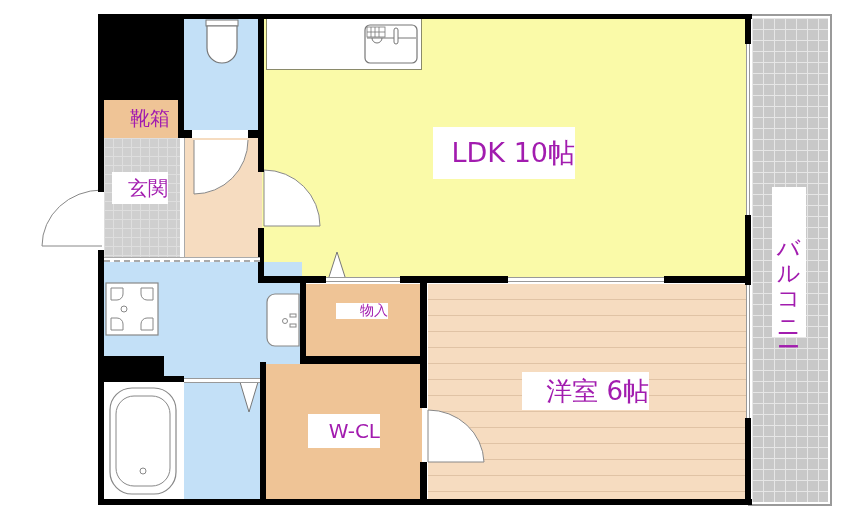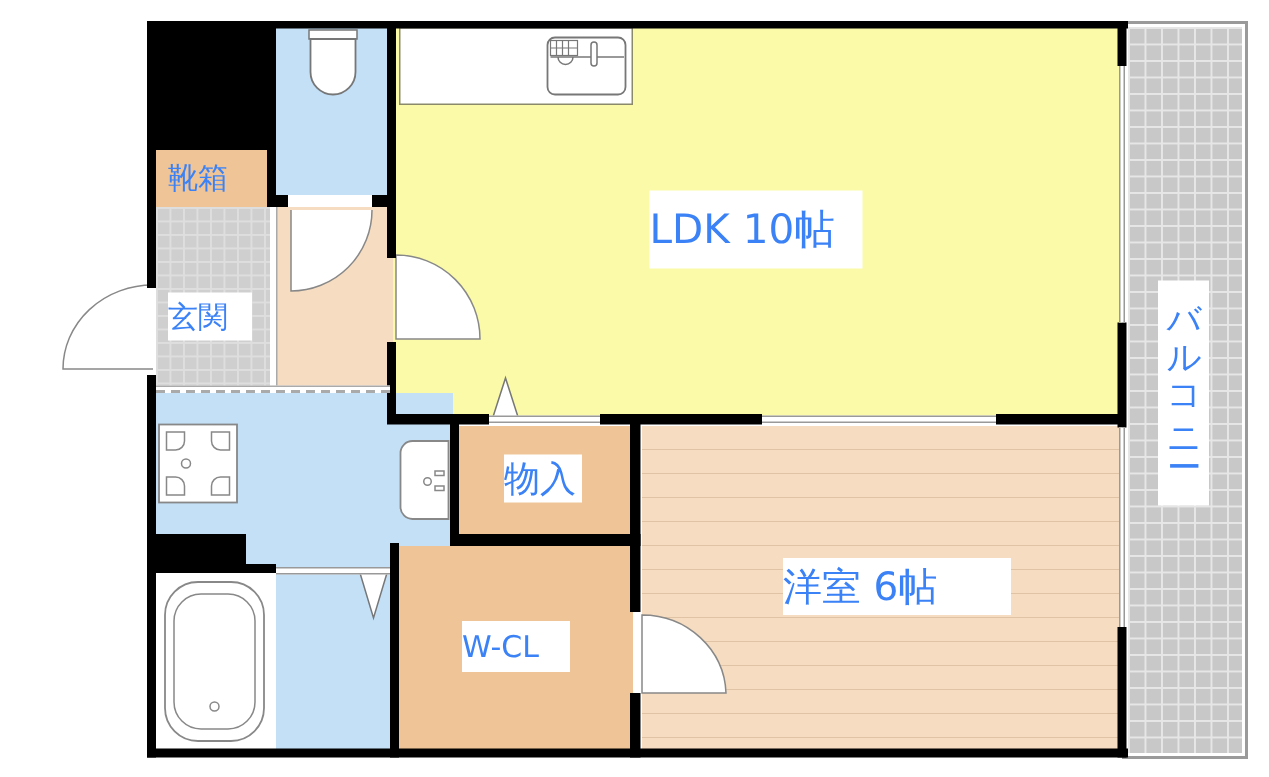--- a/index.html
+++ b/index.html
@@ -1,19 +1,19 @@
 <!DOCTYPE html>
 <html><head>
 <meta charset="utf-8">
 <style>
   html,body{margin:0;padding:0;background:#fff;}
   body{width:846px;height:518px;position:relative;overflow:hidden;font-family:"DejaVu Sans","Liberation Sans",sans-serif;}
   .abs{position:absolute;box-sizing:border-box;}
   .wall{background:#000;}
-  .label{position:absolute;background:#fff;color:#3b82f6;white-space:nowrap;display:flex;align-items:center;justify-content:flex-start;}
+  .label{position:absolute;background:#fff;color:#a21caf;white-space:nowrap;display:flex;align-items:center;justify-content:flex-end;}
   .tile-gray{background-color:#c8c8c8;background-image:linear-gradient(#e6e6e6 1px,transparent 1px),linear-gradient(90deg,#e6e6e6 1px,transparent 1px);background-size:11px 11px;}
   .tile-genkan{background-color:#cfcfcf;background-image:linear-gradient(#dedede 1px,transparent 1px),linear-gradient(90deg,#dedede 1px,transparent 1px);background-size:9px 9px;}
   .flooring{background-color:#f6dcc0;background-image:repeating-linear-gradient(#f6dcc0 0px,#f6dcc0 15px,#e0c3a5 15px,#e0c3a5 16px);}
   svg{position:absolute;overflow:visible;}
 </style>
 </head>
 <body>
 
 <div class="abs" style="left:748px;top:14px;width:84px;height:492px;border:2px solid #9a9a9a;background:#fff;"></div>
 <div class="abs tile-gray" style="left:752px;top:18px;width:76px;height:484px;"></div>
@@ -45,21 +45,21 @@
   <rect x="3" y="0" width="32" height="6" fill="#fff" stroke="#777"></rect>
   <path d="M4 6 H34 V28 A15 15 0 0 1 4 28 Z" fill="#fff" stroke="#777" stroke-width="1.2"></path>
 </svg>
 
 <div class="abs" style="left:104px;top:100px;width:76px;height:38px;background:#efc496;"></div>
 <div class="label" style="left:112px;top:103px;width:58px;height:30px;background:transparent;font-size:20px;">
   <span>靴箱</span>
 </div>
 
 <div class="abs tile-genkan" style="left:104px;top:138px;width:76px;height:120px;"></div>
-<div class="label" style="left:112px;top:195px;width:56px;height:32px;font-size:20px;">
+<div class="label" style="left:112px;top:172px;width:56px;height:32px;font-size:20px;">
   <span>玄関</span>
 </div>
 
 <svg style="left:40px;top:190px;" width="64" height="60">
   <path d="M62 56 H2 A60 56 0 0 1 62 0" fill="#fff" stroke="#888" stroke-width="1"></path>
 </svg>
 
 <div class="abs" style="left:184px;top:138px;width:78px;height:120px;background:#f6dcc0;border-left:1px solid #aaa;"></div>
 <svg style="left:192px;top:140px;" width="60" height="56">
   <path d="M2 0 V54 A54 54 0 0 0 56 0" fill="#fff" stroke="#888" stroke-width="1"></path>
@@ -88,34 +88,34 @@
   <rect x="2" y="2" width="66" height="106" rx="22" fill="#fff" stroke="#888" stroke-width="1.2"></rect>
   <rect x="8" y="10" width="54" height="90" rx="18" fill="#fff" stroke="#888" stroke-width="1"></rect>
   <circle cx="35" cy="85" r="3" fill="none" stroke="#888"></circle>
 </svg>
 <div class="abs" style="left:184px;top:382px;width:76px;height:118px;background:#c3e0f7;"></div>
 <svg style="left:238px;top:380px;" width="22" height="36">
   <path d="M2 2 L20 2 L11 32 Z" fill="#fff" stroke="#777"></path>
 </svg>
 
 <div class="abs" style="left:306px;top:284px;width:116px;height:72px;background:#efc496;"></div>
-<div class="label" style="left:336px;top:303px;width:52px;height:32px;font-size:24px;">
+<div class="label" style="left:336px;top:303px;width:52px;height:16px;font-size:14px;">
   <span>物入</span>
 </div>
 <svg style="left:326px;top:248px;" width="22" height="34">
   <path d="M2 32 L11 4 L20 32 Z" fill="#fff" stroke="#777"></path>
 </svg>
 
 <div class="abs" style="left:266px;top:364px;width:156px;height:136px;background:#efc496;"></div>
 <div class="label" style="left:308px;top:414px;width:72px;height:34px;font-size:20px;">
   <span>W-CL</span>
 </div>
 
 <div class="abs flooring" style="left:428px;top:284px;width:320px;height:216px;"></div>
-<div class="label" style="left:522px;top:372px;width:152px;height:38px;font-size:26px;">
+<div class="label" style="left:522px;top:372px;width:104px;height:38px;font-size:26px;padding-left:23px;">
   <span>洋室 6帖</span>
 </div>
 <svg style="left:426px;top:408px;" width="60" height="56">
   <path d="M2 2 A56 54 0 0 1 58 54 H2 Z" fill="#fff" stroke="#888" stroke-width="1"></path>
 </svg>
 
 <div class="abs wall" style="left:98px;top:14px;width:654px;height:5px;"></div>
 <div class="abs wall" style="left:98px;top:499px;width:654px;height:6px;"></div>
 <div class="abs wall" style="left:98px;top:14px;width:6px;height:178px;"></div>
 <div class="abs wall" style="left:98px;top:250px;width:6px;height:255px;"></div>

